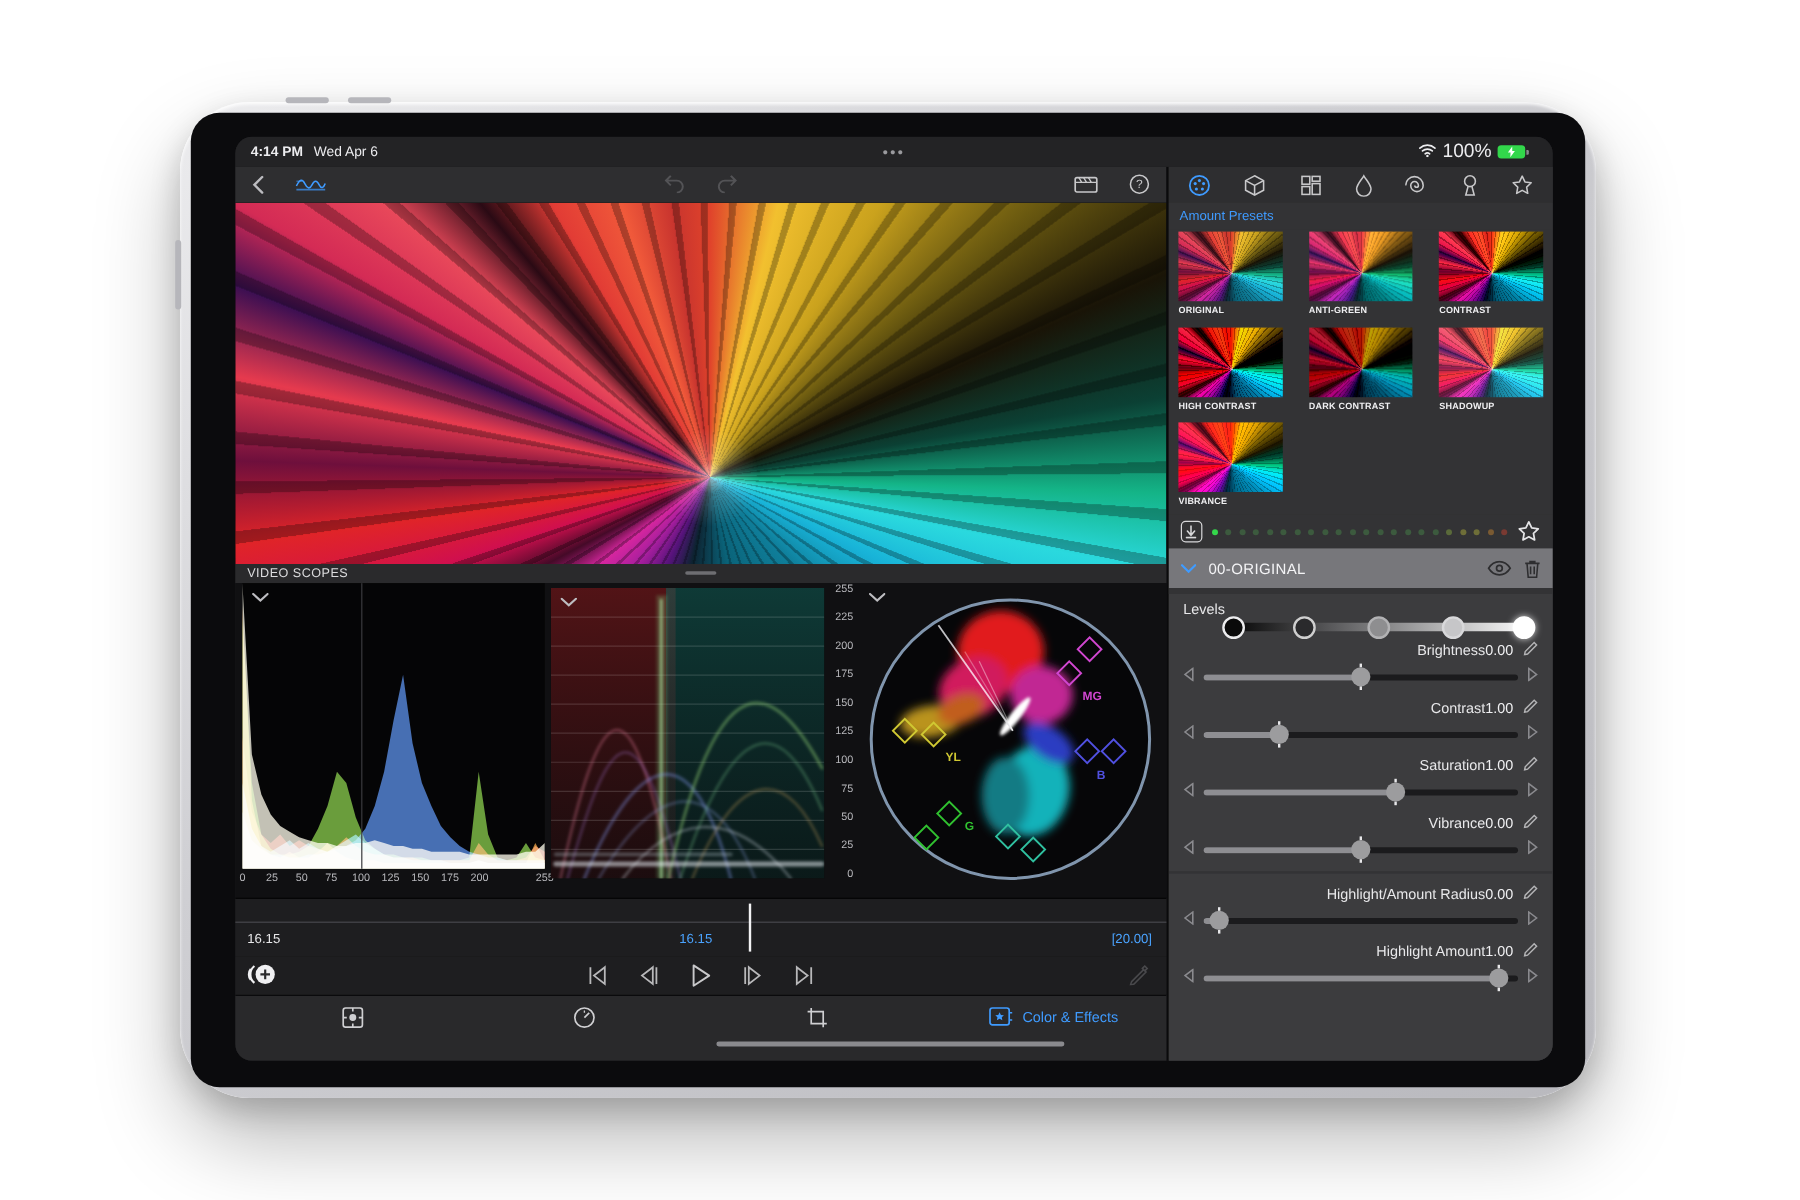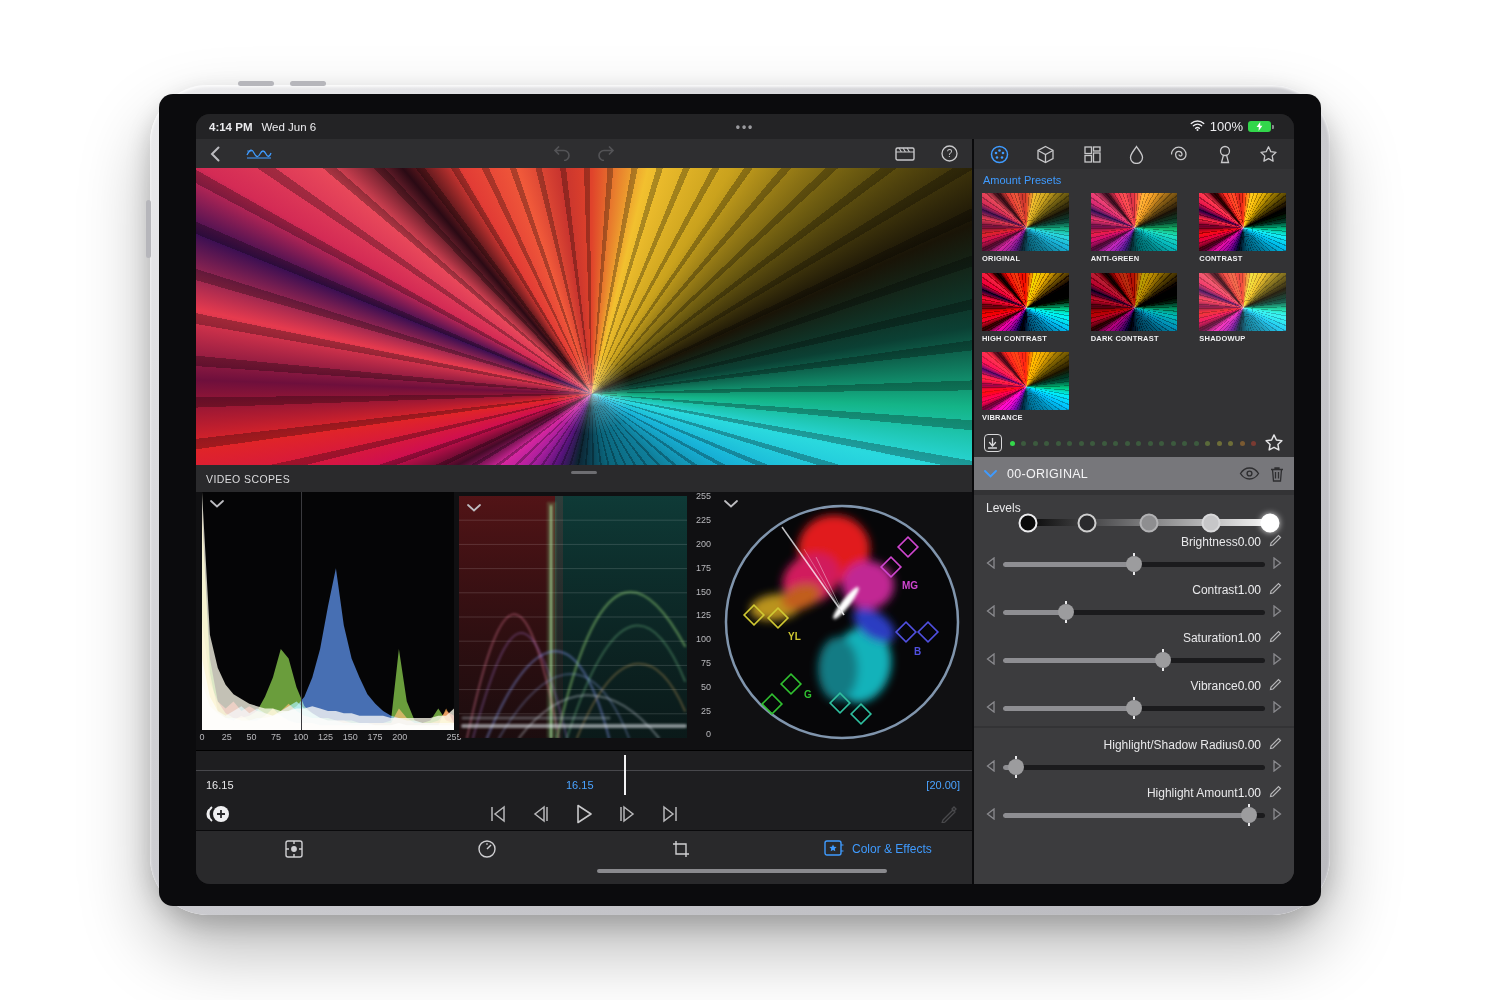--- a/index.html
+++ b/index.html
@@ -5,32 +5,32 @@
   html,body{margin:0;padding:0;background:#ffffff;font-family:"Liberation Sans",sans-serif;}
   .stage{position:relative;width:1500px;height:1000px;background:#fff;overflow:hidden;}
   
   .device{position:absolute;left:150px;top:85px;width:1180px;height:830px;border-radius:58px;
     background:linear-gradient(145deg,#ececee 0%,#cfcfd3 40%,#b9b9be 100%);
     box-shadow:0 35px 70px rgba(0,0,0,.28),0 10px 25px rgba(0,0,0,.18),inset 0 2px 3px rgba(255,255,255,.9);}
   .hw-btn{position:absolute;background:#b6b6bb;border-radius:3px;}
   .hw-top1{left:88px;top:-4px;width:36px;height:5px;}
   .hw-top2{left:140px;top:-4px;width:36px;height:5px;}
   .hw-left{left:-4px;top:115px;width:5px;height:58px;}
-  .bezel{position:absolute;left:9px;top:9px;right:9px;bottom:9px;border-radius:14px;background:#0b0b0d;}
+  .bezel{position:absolute;left:9px;top:9px;right:9px;bottom:9px;border-radius:24px;background:#0b0b0d;}
   .screen{position:absolute;left:37px;top:20px;width:1098px;height:770px;background:#1c1c1e;overflow:hidden;
     border-radius:14px;}
   
   .statusbar{position:relative;height:25px;background:#232325;display:flex;align-items:center;color:#ececef;font-size:11.5px;}
   .status-left{display:flex;gap:9px;padding-left:13px;}
   .status-time{font-weight:bold;}
   .status-center{position:absolute;left:50%;transform:translateX(-50%);color:#9a9a9e;letter-spacing:2px;font-size:12px;font-weight:bold;}
   .status-right{margin-left:auto;display:flex;align-items:center;gap:5px;padding-right:20px;}
   .battery-body{position:relative;width:23px;height:11px;border-radius:3px;background:#32d74b;display:flex;align-items:center;justify-content:center;}
   .battery-tip{width:2px;height:4px;background:#8a8a8e;border-radius:0 1px 1px 0;margin-left:1px;}
-  .status-pct{font-size:13px;}
+  .status-pct{font-size:16px;}
   
   .main{display:flex;height:745px;}
   .editor{width:776px;display:flex;flex-direction:column;background:#141416;}
   .vdivider{width:2px;background:#0a0a0c;}
   .panel{width:320px;display:flex;flex-direction:column;background:#333335;}
   
   .toolbar{height:30px;background:#2e2e30;display:flex;align-items:center;padding:0 14px;gap:26px;}
   .tb-spacer{flex:1;}
   .icon-btn{display:flex;align-items:center;justify-content:center;background:none;border:none;padding:0;cursor:pointer;}
   .icon-btn svg{display:block;}
@@ -43,21 +43,21 @@
       repeating-conic-gradient(from 250deg at var(--cx) var(--cy),rgba(0,0,0,.28) 0deg 1.5deg,rgba(0,0,0,0) 1.5deg 6deg),
       conic-gradient(from 0deg at var(--cx) var(--cy),
         #e0432b 0deg,#f2c02f 14deg,#caa21d 32deg,#6b5a10 50deg,#191407 66deg,
         #0b4034 80deg,#14b487 92deg,#2ad9de 102deg,#18b3d8 116deg,#0f7f9b 136deg,
         #0a6379 168deg,#0d2331 192deg,#55137a 206deg,#a81e9e 220deg,#d5269e 232deg,
         #450a28 242deg,#d00f4e 252deg,#e02428 262deg,#6e0f3c 272deg,#e63a4e 282deg,
         #3c0f52 292deg,#d42b55 300deg,#e8485a 310deg,#2a0a14 320deg,#e23c35 330deg,
         #f0593a 342deg,#c8342e 352deg,#e0432b 360deg);}
   .preview-art{position:absolute;inset:0;--cx:51%;--cy:76%;}
   
-  .scopes-hdr{position:relative;height:28px;background:#2a2a2c;display:flex;align-items:center;color:#dcdcde;font-size:10.5px;letter-spacing:.4px;padding-left:10px;}
+  .scopes-hdr{position:relative;height:16px;background:#2a2a2c;display:flex;align-items:center;color:#dcdcde;font-size:10.5px;letter-spacing:.4px;padding-left:10px;}
   .drag-handle{position:absolute;left:50%;top:6px;transform:translateX(-50%);width:26px;height:3px;border-radius:2px;background:#6e6e72;}
   
   .scopes{position:relative;height:263px;background:#101012;}
   .scope-chev{position:absolute;z-index:5;}
   .hist{position:absolute;left:6px;top:0;width:252px;height:260px;}
   .hist-plot{position:absolute;left:0;top:0;width:252px;height:238px;background:#050506;}
   .hist-grid{position:absolute;top:0;bottom:0;width:1px;background:#3a3a3e;}
   .hist-ticks{position:absolute;left:0;top:240px;width:252px;height:14px;color:#b8b8bc;font-size:9px;}
   .hist-ticks span{position:absolute;transform:translateX(-50%);}
   .wave{position:absolute;left:263px;top:0;width:252px;height:260px;}
@@ -119,21 +119,21 @@
   <div class="device">
     <div class="hw-btn hw-top1"></div>
     <div class="hw-btn hw-top2"></div>
     <div class="hw-btn hw-left"></div>
     <div class="bezel">
       <div class="screen">
 
         <div class="statusbar">
           <div class="status-left">
             <span class="status-time">4:14 PM</span>
-            <span>Wed Jun 6</span>
+            <span>Wed Apr 6</span>
           </div>
           <span class="status-center">•••</span>
           <div class="status-right">
             <span>
               <svg width="15" height="11" viewBox="0 0 15 11">
                   <g fill="none" stroke="#ececef" stroke-width="1.4" stroke-linecap="round">
                     <path d="M1.2 3.4a9.4 9.4 0 0 1 12.6 0"></path>
                     <path d="M3.4 5.8a6.2 6.2 0 0 1 8.2 0"></path>
                     <path d="M5.6 8.2a3 3 0 0 1 3.8 0"></path>
                   </g>
@@ -699,21 +699,21 @@
                         <div class="sthumb" style="left: 50%;"></div>
                       </div>
                       <span><svg width="9" height="12" viewBox="0 0 9 12">
                           <path d="M1 1l6.5 5L1 11z" fill="none" stroke="#8a8a8e" stroke-width="1.3"></path>
                         </svg></span>
                     </div>
                   </div>
                   <div class="pdivider"></div>
                   <div class="param">
                     <div class="param-head">
-                      <span class="param-name">Highlight/Shadow Radius</span>
+                      <span class="param-name">Highlight/Amount Radius</span>
                       <span class="param-value">0.00</span>
                       <span><svg width="13" height="13" viewBox="0 0 13 13">
                           <path d="M1.5 11.5 2 9 9.5 1.5l2 2L4 11z" fill="none" stroke="#b4b4b6" stroke-width="1.2"></path>
                         </svg></span>
                     </div>
                     <div class="param-slider">
                       <span><svg width="9" height="12" viewBox="0 0 9 12">
                           <path d="M8 1 1.5 6 8 11z" fill="none" stroke="#8a8a8e" stroke-width="1.3"></path>
                         </svg></span>
                       <div class="track">

